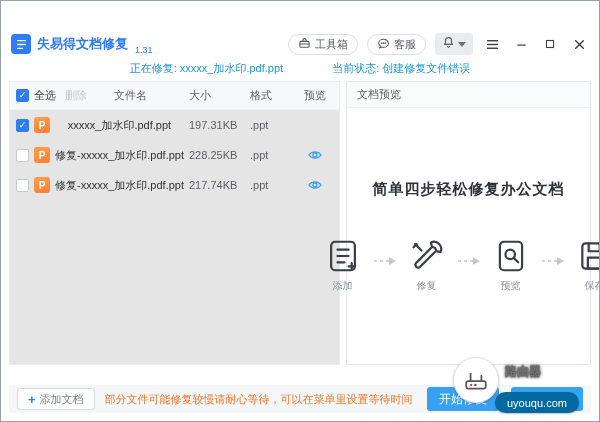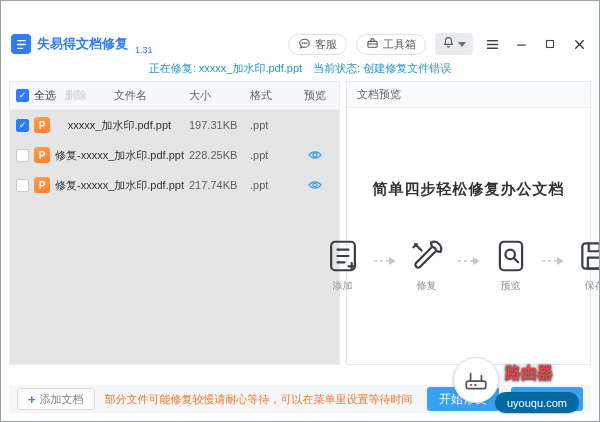--- a/index.html
+++ b/index.html
@@ -13,21 +13,21 @@
   .app-icon { width: 20px; height: 20px; border-radius: 4px; background: #2f7cf6; display: flex; align-items: center; justify-content: center; }
   .app-title { color: #2f7cf6; font-weight: bold; font-size: 13px; }
   .app-version { color: #2f7cf6; font-size: 9px; align-self: flex-end; margin: 0 0 4px 1px; }
   .tb-right { margin-left: auto; display: flex; align-items: center; gap: 9px; }
   .pill { display: flex; align-items: center; gap: 4px; border: 1px solid #dcdfe6; border-radius: 11px; height: 21px; padding: 0 9px; font-size: 11px; color: #555a61; background: #fff; cursor: pointer; }
   .bell-wrap { display: flex; align-items: center; gap: 3px; background: #e9ebef; border-radius: 4px; height: 22px; padding: 0 7px; cursor: pointer; }
   .caret-down { width: 0; height: 0; border-left: 4px solid transparent; border-right: 4px solid transparent; border-top: 5px solid #6b7076; }
   .winbtn { width: 20px; height: 20px; display: flex; align-items: center; justify-content: center; cursor: pointer; }
   
   .status-row { height: 20px; flex: 0 0 auto; text-align: center; font-size: 11px; color: #2298c8; line-height: 18px; }
-  .status-row span { margin: 0 4px; }
+  .status-row span { margin: 0 23px; }
   
   .main { flex: 1; display: flex; gap: 6px; margin: 2px 8px 6px; min-height: 0; }
   .left-panel { flex: 0 0 288px; border: 1px solid #e8ebf0; display: flex; flex-direction: column; background: #e5e5e5; }
   .list-header { height: 28px; flex: 0 0 auto; display: flex; align-items: center; background: #f7f8fa; border-bottom: 1px solid #eef0f4; font-size: 11px; color: #606266; padding: 0 6px; gap: 5px; }
   .label-muted { color: #c3c7cf; margin-left: 4px; cursor: pointer; }
   .label-strong { color: #33373c; cursor: pointer; }
   .hc-name { flex: 1; padding-left: 22px; }
   .hc-size { width: 56px; }
   .hc-fmt { width: 42px; }
   .hc-prev { width: 36px; text-align: center; }
@@ -52,57 +52,57 @@
   
   .bottom-bar { flex: 0 0 28px; margin: 14px 8px 8px; background: #f5f6f8; border-radius: 3px; display: flex; align-items: center; padding: 0 8px; gap: 10px; }
   .add-btn { height: 22px; background: #fff; border: 1px solid #d8dbe0; border-radius: 3px; display: flex; align-items: center; gap: 4px; padding: 0 10px; font-size: 11px; color: #7a7f87; cursor: pointer; white-space: nowrap; }
   .add-plus::before { content: "+"; color: #2f7cf6; font-size: 13px; font-weight: bold; }
   .warning { font-size: 11px; color: #f0782a; flex: 1; white-space: nowrap; overflow: hidden; }
   .btn { height: 24px; padding: 0 12px; border-radius: 3px; background: #38a2f2; color: #fff; font-size: 12px; display: flex; align-items: center; cursor: pointer; white-space: nowrap; }
   .btn + .btn { margin-left: 2px; }
   
   .watermark { position: absolute; right: 12px; bottom: 8px; width: 134px; height: 52px; z-index: 5; pointer-events: none; }
   .wm-circle { position: absolute; left: 0; top: -4px; width: 46px; height: 46px; border-radius: 50%; background: #fff; border: 1px solid #e0e0e0; box-shadow: 0 1px 3px rgba(0,0,0,.2); display: flex; align-items: center; justify-content: center; }
-  .wm-name { position: absolute; left: 52px; top: 2px; font-size: 16px; font-weight: bold; color: #ef4444; text-shadow: 0 0 2px #444, 0 1px 2px #444, 0 0 4px rgba(0,0,0,.5); }
+  .wm-name { position: absolute; left: 52px; top: 2px; font-size: 12px; font-weight: bold; color: #737373; text-shadow: 0 0 2px #444, 0 1px 2px #444, 0 0 4px rgba(0,0,0,.5); }
   .wm-pill { position: absolute; left: 42px; bottom: 0; height: 21px; padding: 0 12px; background: #0369a1; border-radius: 11px; color: #fff; font-size: 11px; display: flex; align-items: center; box-shadow: 0 1px 2px rgba(0,0,0,.25); }
 </style>
 </head>
 <body>
 
 <div class="window">
 
   <div class="titlebar">
     <span class="app-icon">
       <svg width="13" height="13" viewBox="0 0 24 24" fill="none" stroke="#fff" stroke-width="2.4" stroke-linecap="round">
         <path d="M5 5h14M5 12h14M5 19h9"></path>
       </svg>
     </span>
     <span class="app-title">失易得文档修复</span>
     <span class="app-version">1.31</span>
 
     <div class="tb-right">
       <div class="pill">
         <span>
           <svg width="13" height="13" viewBox="0 0 24 24" fill="none" stroke="#555a61" stroke-width="2">
+            <rect x="3.5" y="8" width="17" height="11" rx="2"></rect>
+            <path d="M9 8V6a3 3 0 0 1 6 0v2M3.5 13h17"></path>
+          </svg>
+        </span>
+        <span>工具箱</span>
+      </div>
+      <div class="pill">
+        <span>
+          <svg width="13" height="13" viewBox="0 0 24 24" fill="none" stroke="#555a61" stroke-width="2">
             <path d="M12 4c-5 0-9 3.2-9 7.2 0 2.2 1.2 4.1 3.1 5.4L5 20l4-1.4c.9.2 2 .4 3 .4 5 0 9-3.2 9-7.2S17 4 12 4z"></path>
             <circle cx="8.5" cy="11.5" r="0.6" fill="#555a61"></circle>
               <circle cx="12" cy="11.5" r="0.6" fill="#555a61"></circle>
               <circle cx="15.5" cy="11.5" r="0.6" fill="#555a61"></circle>
           </svg>
         </span>
         <span>客服</span>
-      </div>
-      <div class="pill">
-        <span>
-          <svg width="13" height="13" viewBox="0 0 24 24" fill="none" stroke="#555a61" stroke-width="2">
-            <rect x="3.5" y="8" width="17" height="11" rx="2"></rect>
-            <path d="M9 8V6a3 3 0 0 1 6 0v2M3.5 13h17"></path>
-          </svg>
-        </span>
-        <span>工具箱</span>
       </div>
       <div class="bell-wrap">
         <span>
           <svg width="13" height="13" viewBox="0 0 24 24" fill="none" stroke="#55595f" stroke-width="2" stroke-linejoin="round">
             <path d="M12 3a5.5 5.5 0 0 0-5.5 5.5V12l-1.8 3.5h14.6L17.5 12V8.5A5.5 5.5 0 0 0 12 3z"></path>
             <path d="M10 18.5a2 2 0 0 0 4 0"></path>
           </svg>
         </span>
         <span class="caret-down"></span>
       </div>

